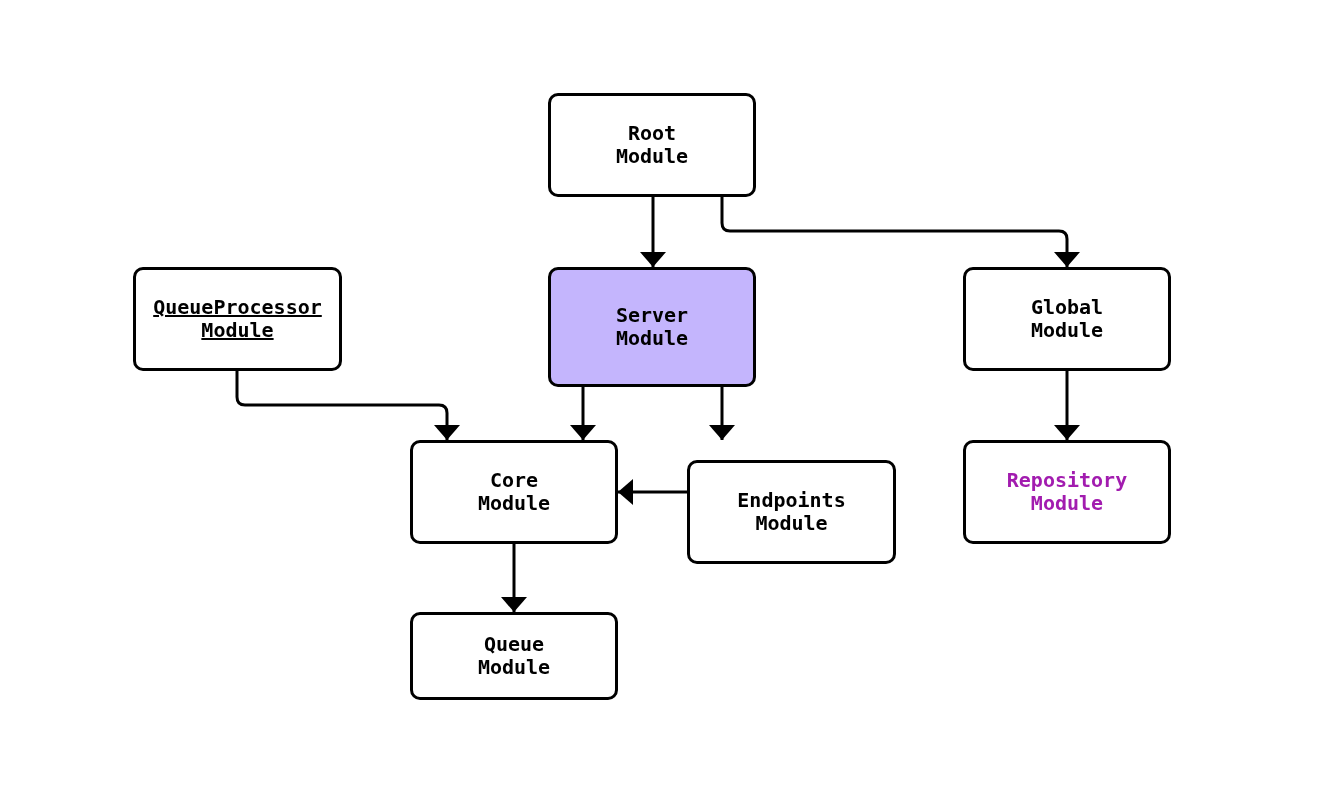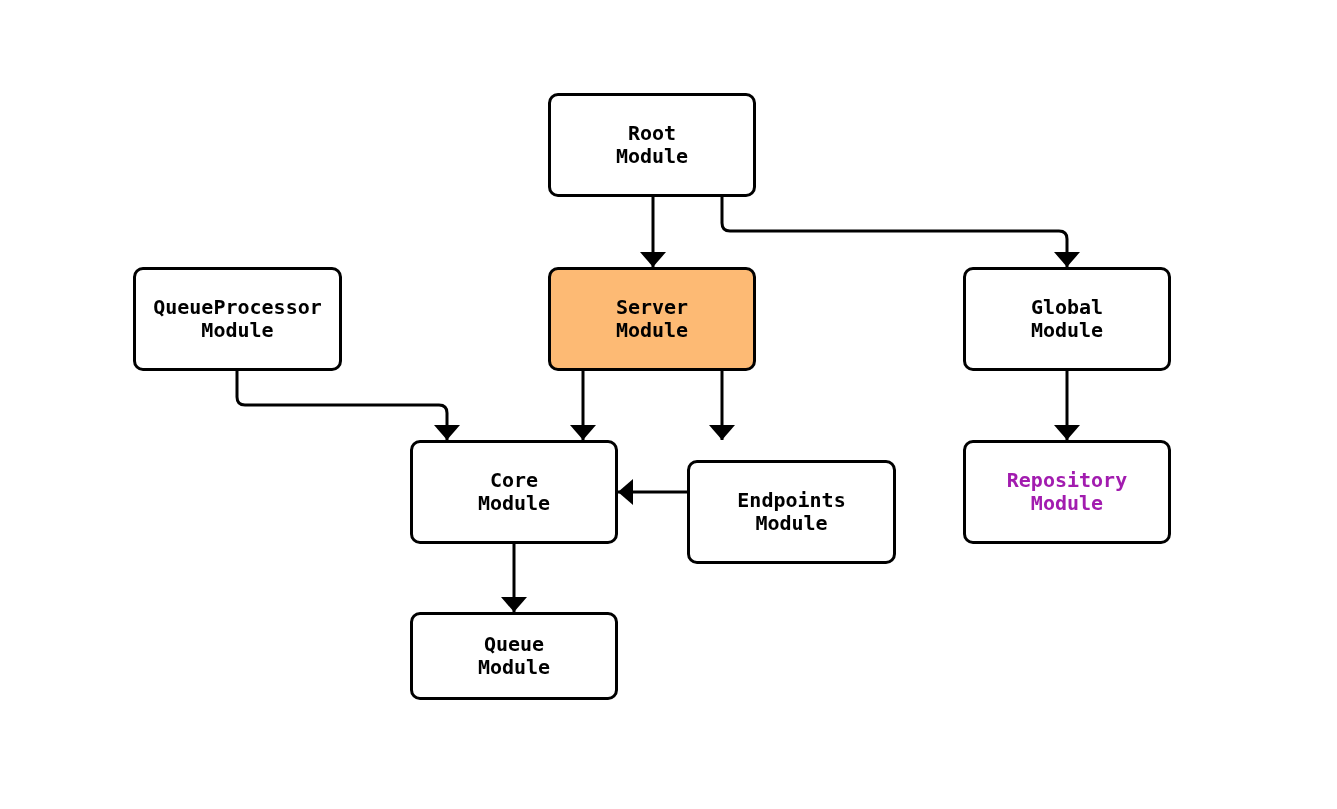--- a/index.html
+++ b/index.html
@@ -70,25 +70,25 @@
       <path d="M 1067 371 L 1067 440" fill="none" stroke="#000000" stroke-width="3"></path>
       <polygon points="1067,440 1054,425 1080,425" fill="#000000"></polygon>
       <path d="M 514 544 L 514 612" fill="none" stroke="#000000" stroke-width="3"></path>
       <polygon points="514,612 501,597 527,597" fill="#000000"></polygon>
     </svg>
   <div id="node-layer">
       <div class="node" style="left: 548px; top: 93px; width: 208px; height: 104px; border-color: rgb(0, 0, 0); background: rgb(255, 255, 255);">
         <div class="node-label" style="color: rgb(0, 0, 0);">Root
 Module</div>
       </div>
-      <div class="node" style="left: 133px; top: 267px; width: 209px; height: 104px; border-color: rgb(0, 0, 0); background: rgb(255, 255, 255);">
+      <div class="node" style="left: 133px; top: 267px; width: 209px; height: 104px; border-color: rgb(0, 0, 0); background: rgb(255, 255, 255); text-decoration: underline;">
         <div class="node-label" style="color: rgb(0, 0, 0);">QueueProcessor
 Module</div>
       </div>
-      <div class="node" style="left: 548px; top: 267px; width: 208px; height: 104px; border-color: rgb(0, 0, 0); background: #fdba74;">
+      <div class="node" style="left: 548px; top: 267px; width: 208px; height: 120px; border-color: rgb(0, 0, 0); background: #c4b5fd;">
         <div class="node-label" style="color: rgb(0, 0, 0);">Server
 Module</div>
       </div>
       <div class="node" style="left: 963px; top: 267px; width: 208px; height: 104px; border-color: rgb(0, 0, 0); background: rgb(255, 255, 255);">
         <div class="node-label" style="color: rgb(0, 0, 0);">Global
 Module</div>
       </div>
       <div class="node" style="left: 410px; top: 440px; width: 208px; height: 104px; border-color: rgb(0, 0, 0); background: rgb(255, 255, 255);">
         <div class="node-label" style="color: rgb(0, 0, 0);">Core
 Module</div>

